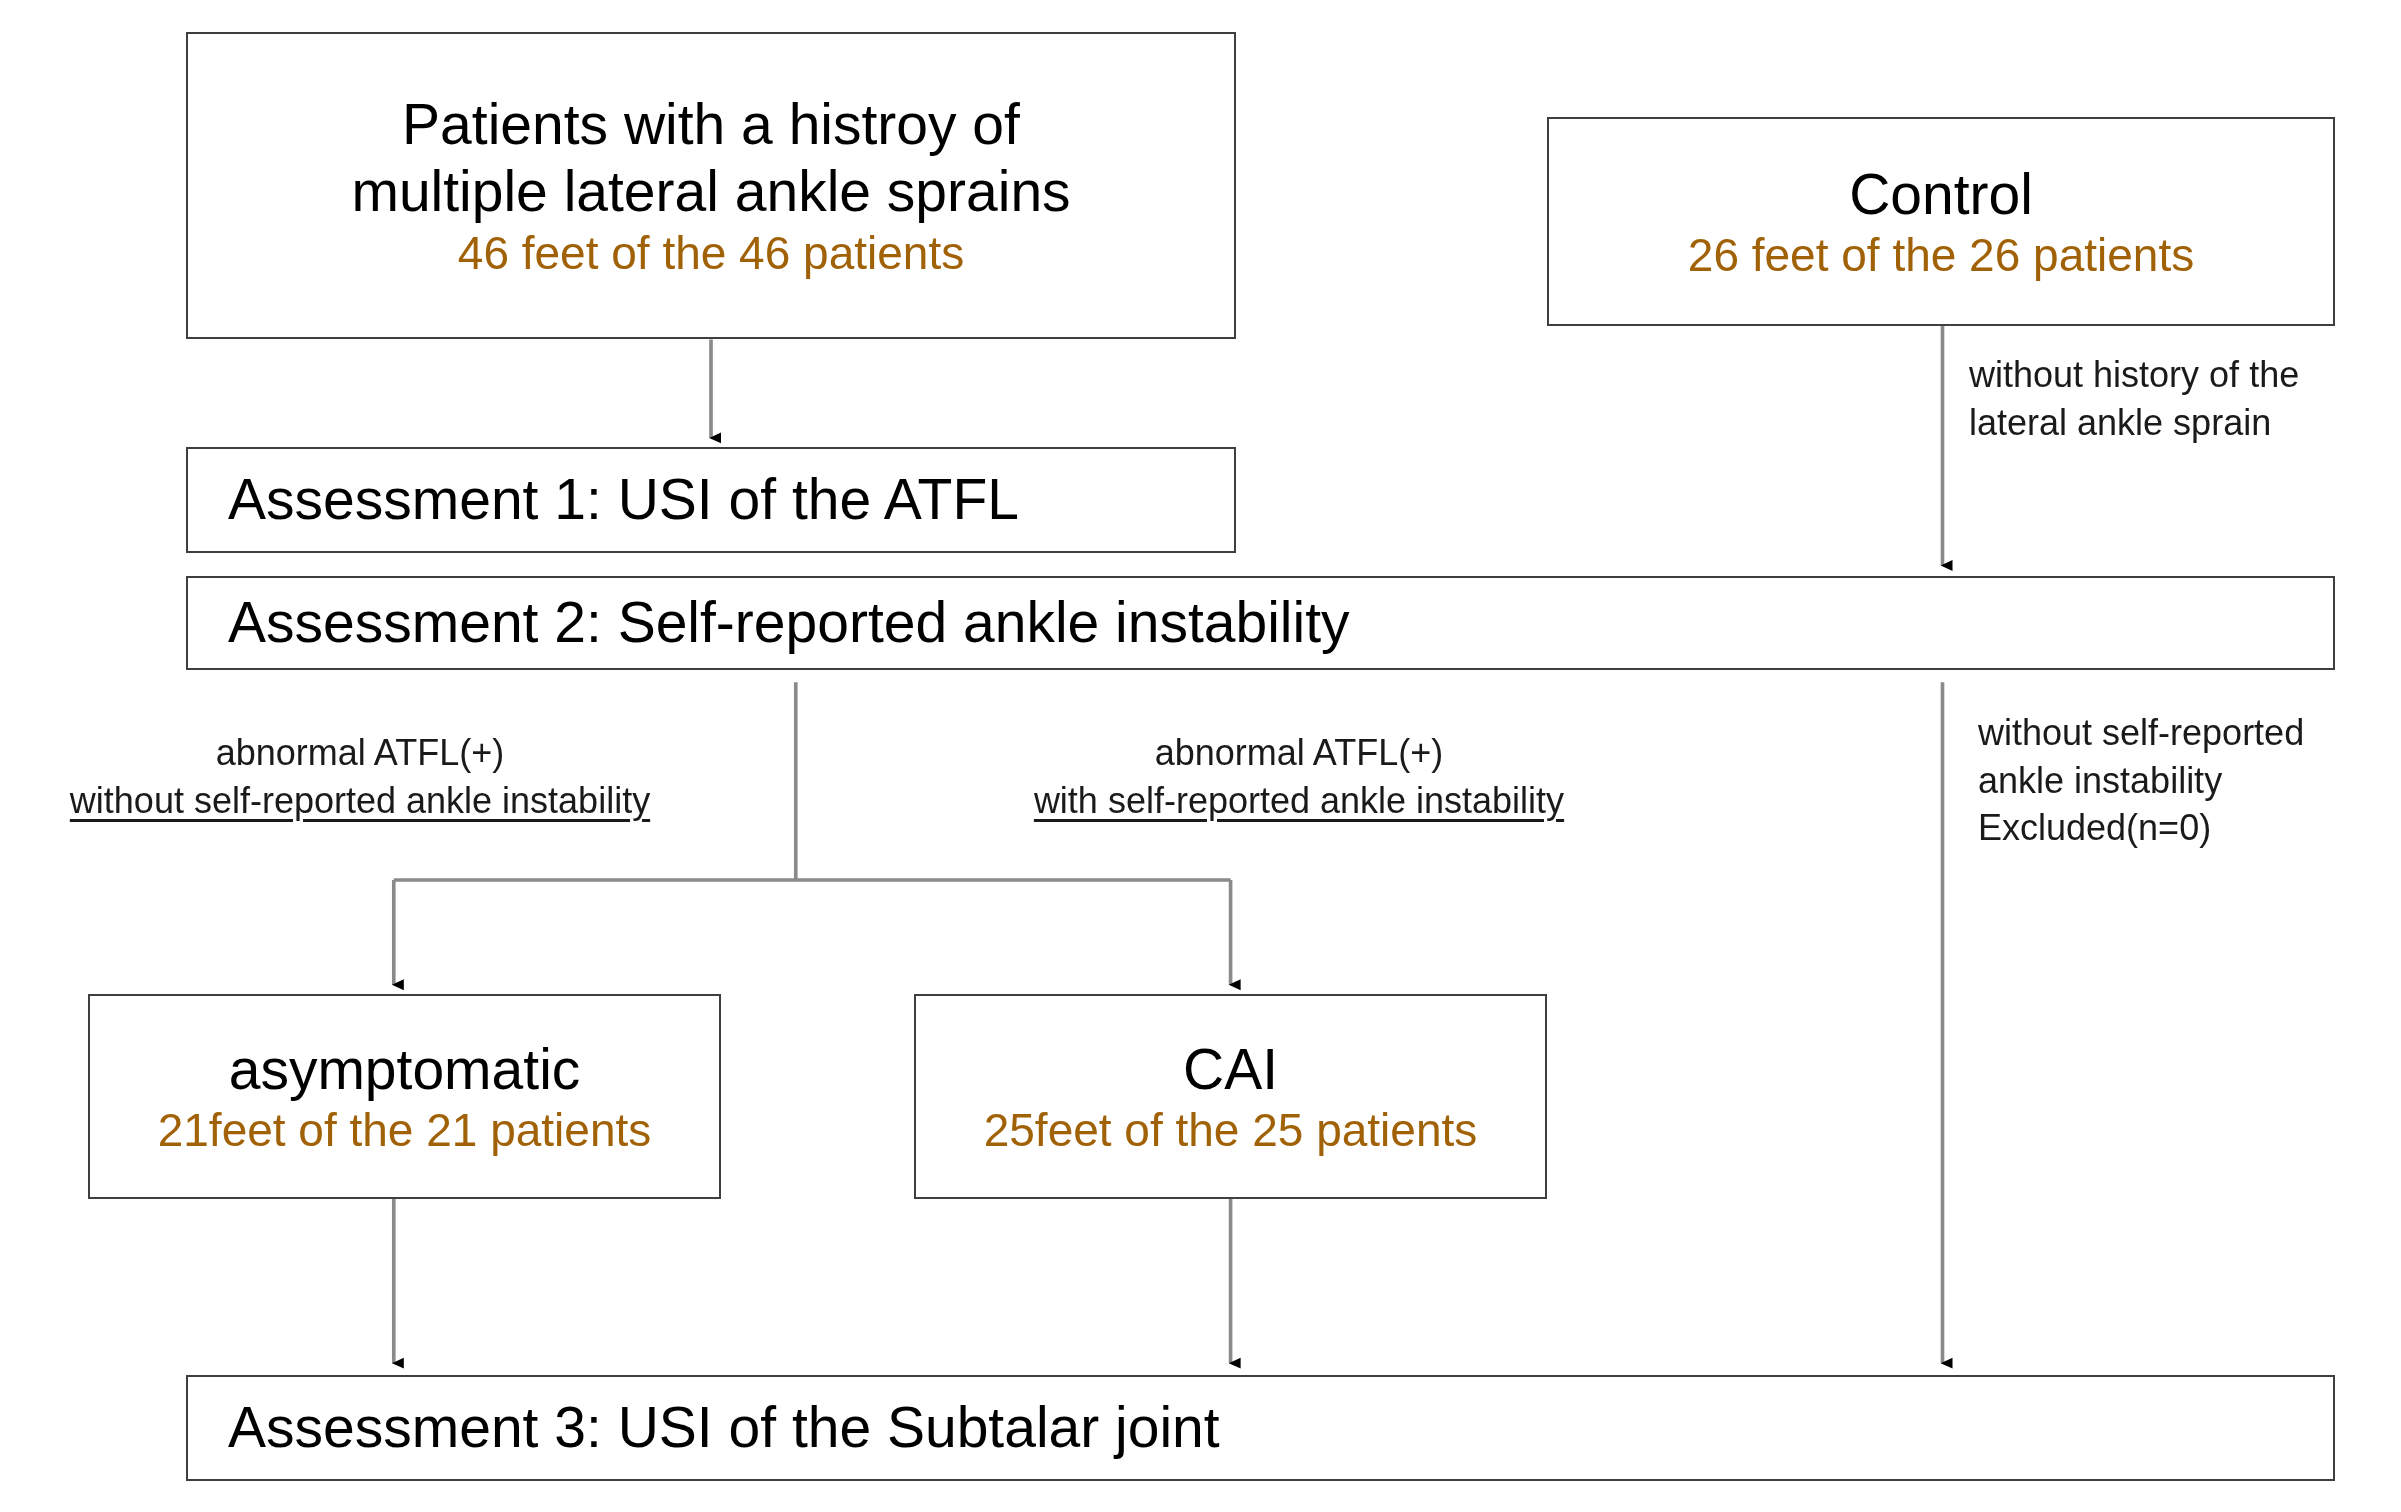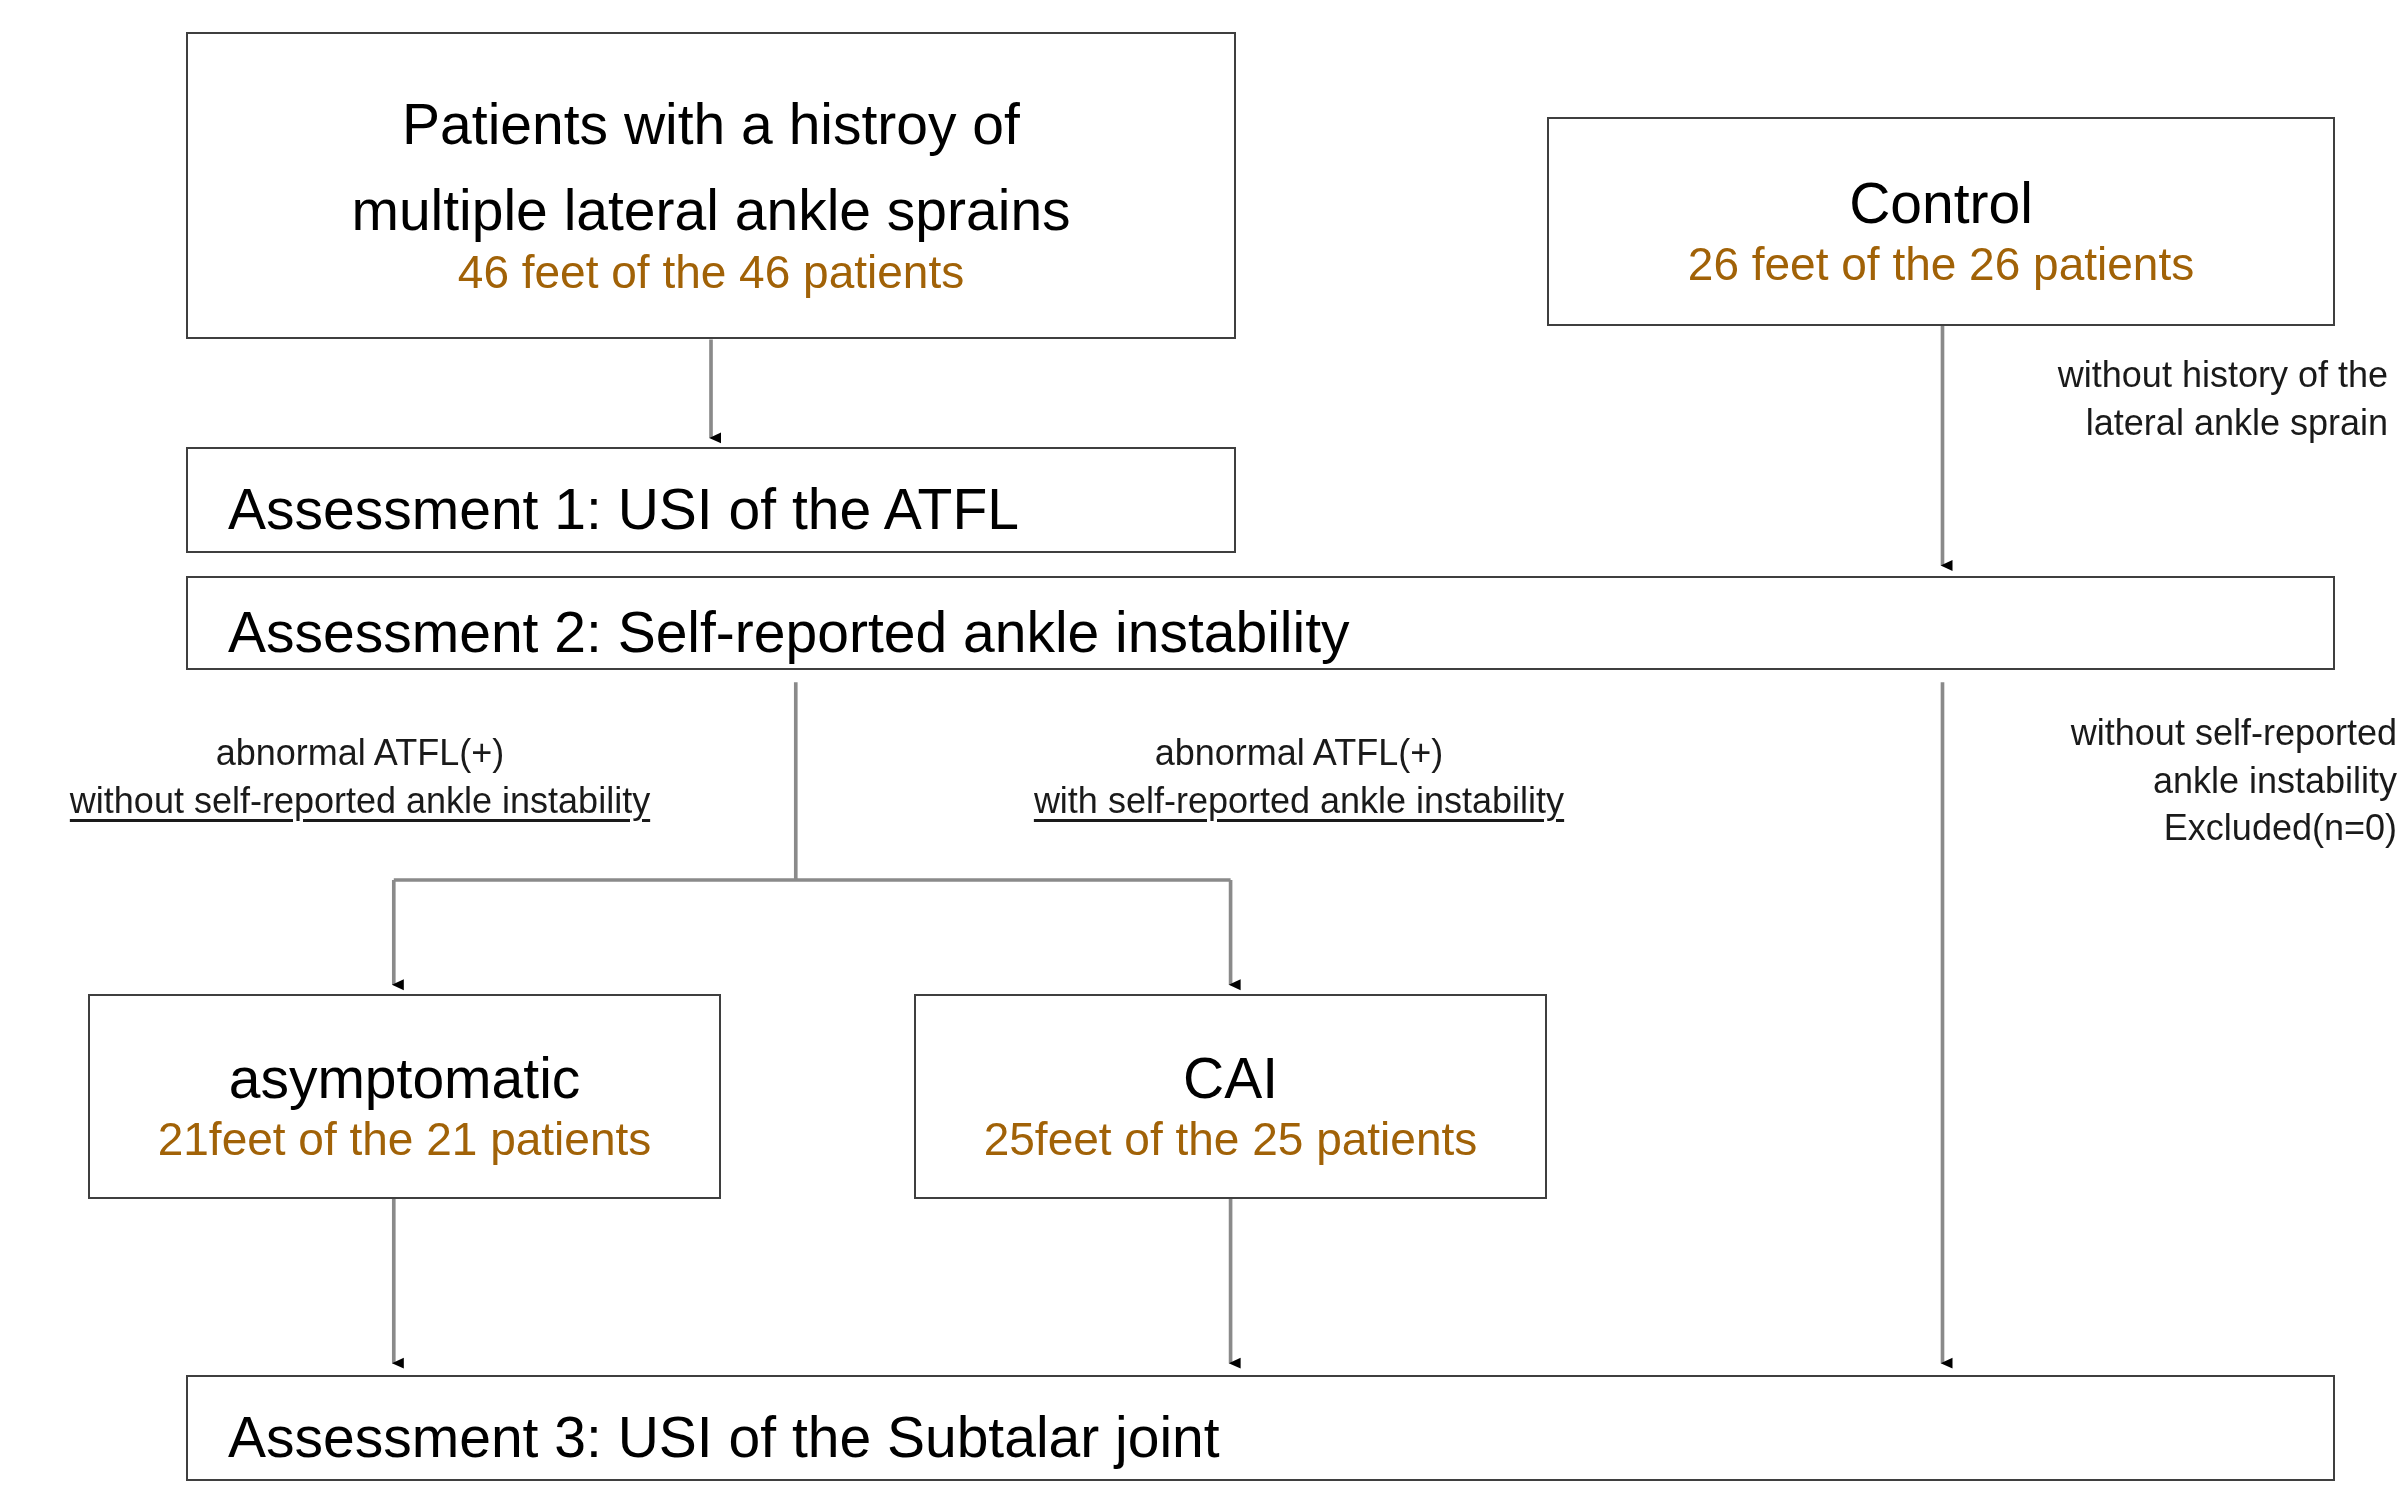--- a/index.html
+++ b/index.html
@@ -32,21 +32,20 @@
     border: 2.7px solid #3f3f3f;
     display: flex;
     flex-direction: column;
     justify-content: center;
   }
   .node-box .line-main {
     font-size: 57px;
     line-height: 1.18;
     color: #000000;
     white-space: nowrap;
-    margin-top: 19px;
   }
   .node-box .line-sub {
     font-size: 46px;
     line-height: 1.18;
     color: #a16207;
     white-space: nowrap;
   }
   .center-text { text-align: center; }
   .left-text   { text-align: left; padding-left: 40px; }
 
@@ -56,21 +55,21 @@
     font-size: 36px;
     line-height: 1.32;
     white-space: nowrap;
   }
   .edge-label .underlined {
     text-decoration: underline;
     text-decoration-thickness: 2.7px;
     text-underline-offset: 5.5px;
   }
   .lbl-center { text-align: center; }
-  .lbl-right  { text-align: right; }
+  .lbl-right  { text-align: left; }
 </style>
 </head>
 <body>
 
 <div id="flow-root">
 
   <svg id="flow-svg" viewBox="0 0 2634 1659">
     <defs>
       <marker id="arrow" markerWidth="16" markerHeight="16" refX="7" refY="11" orient="auto" markerUnits="userSpaceOnUse">
         <path d="M1,0 L13,0 L7,13 Z" fill="#000000"></path>

